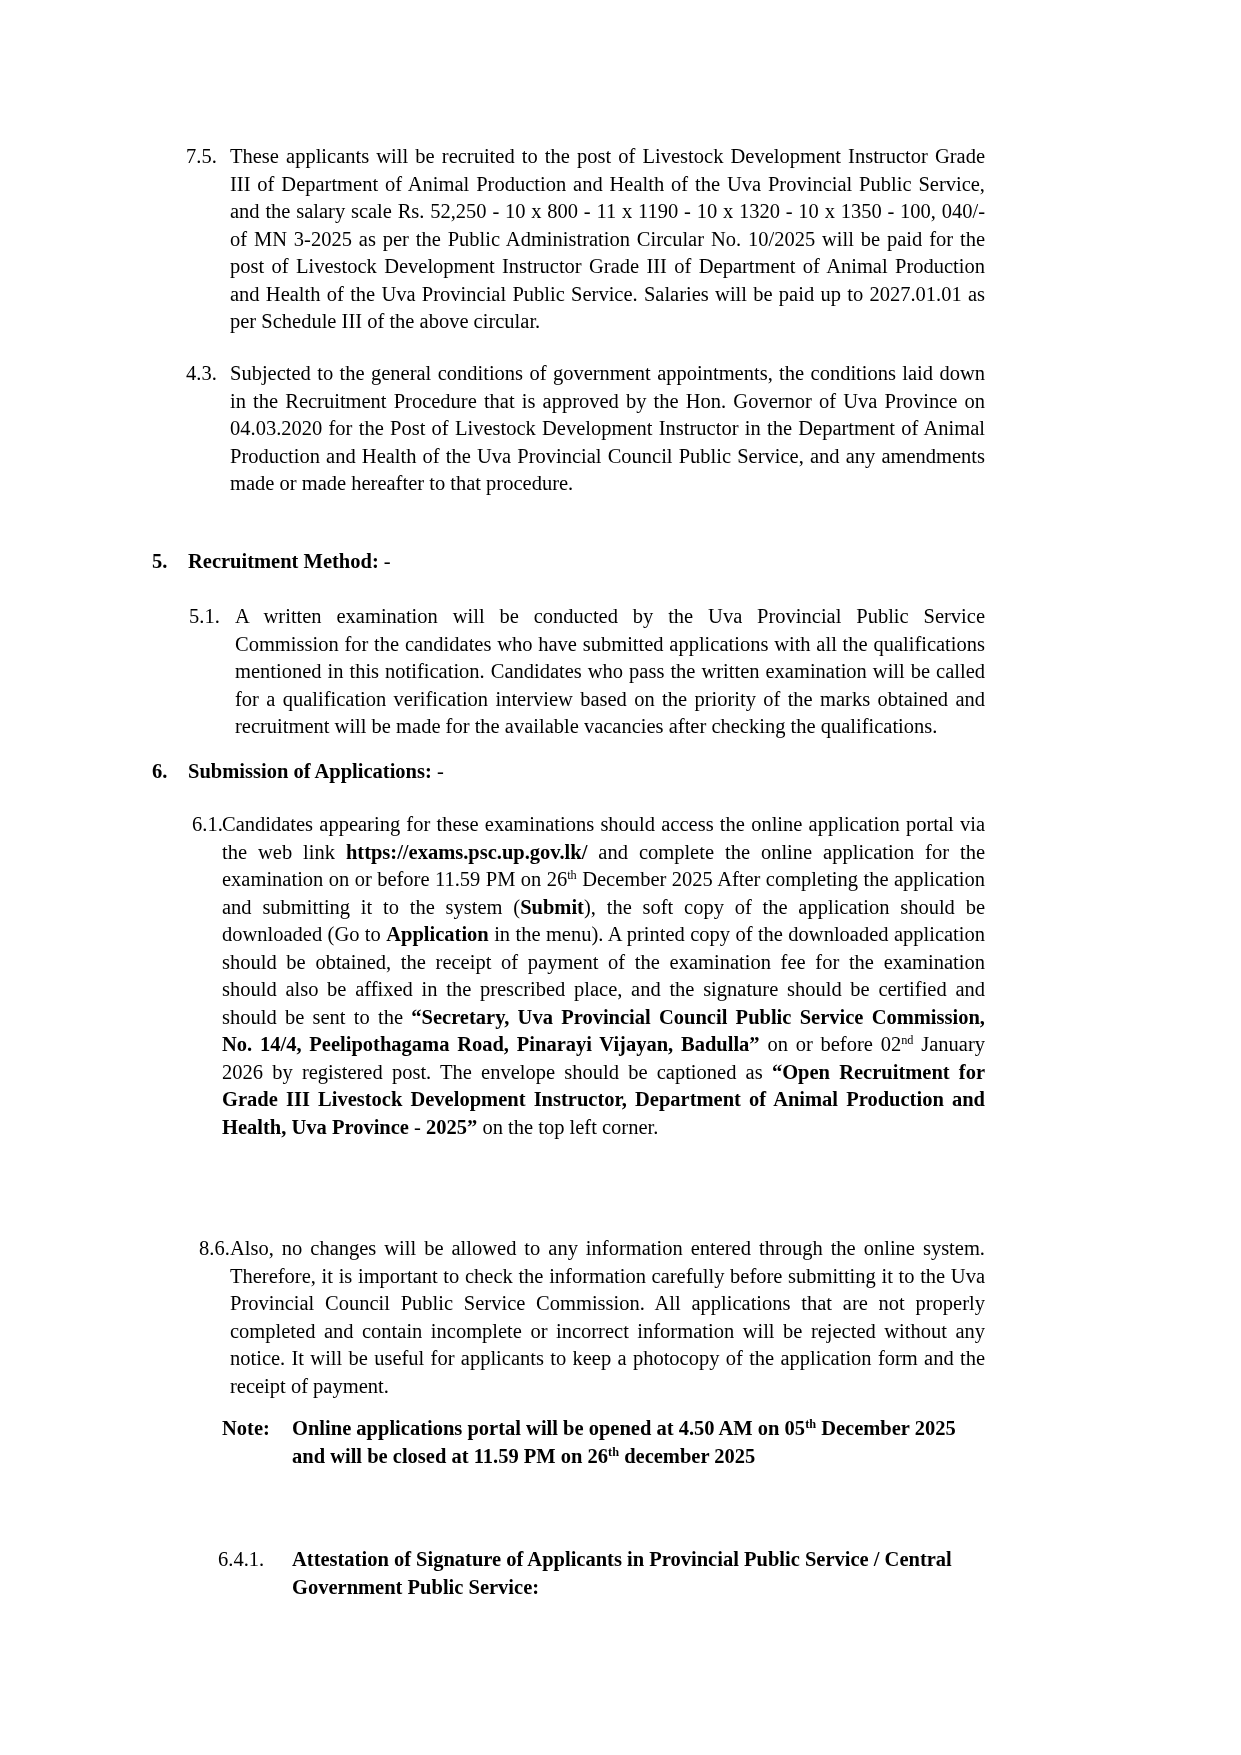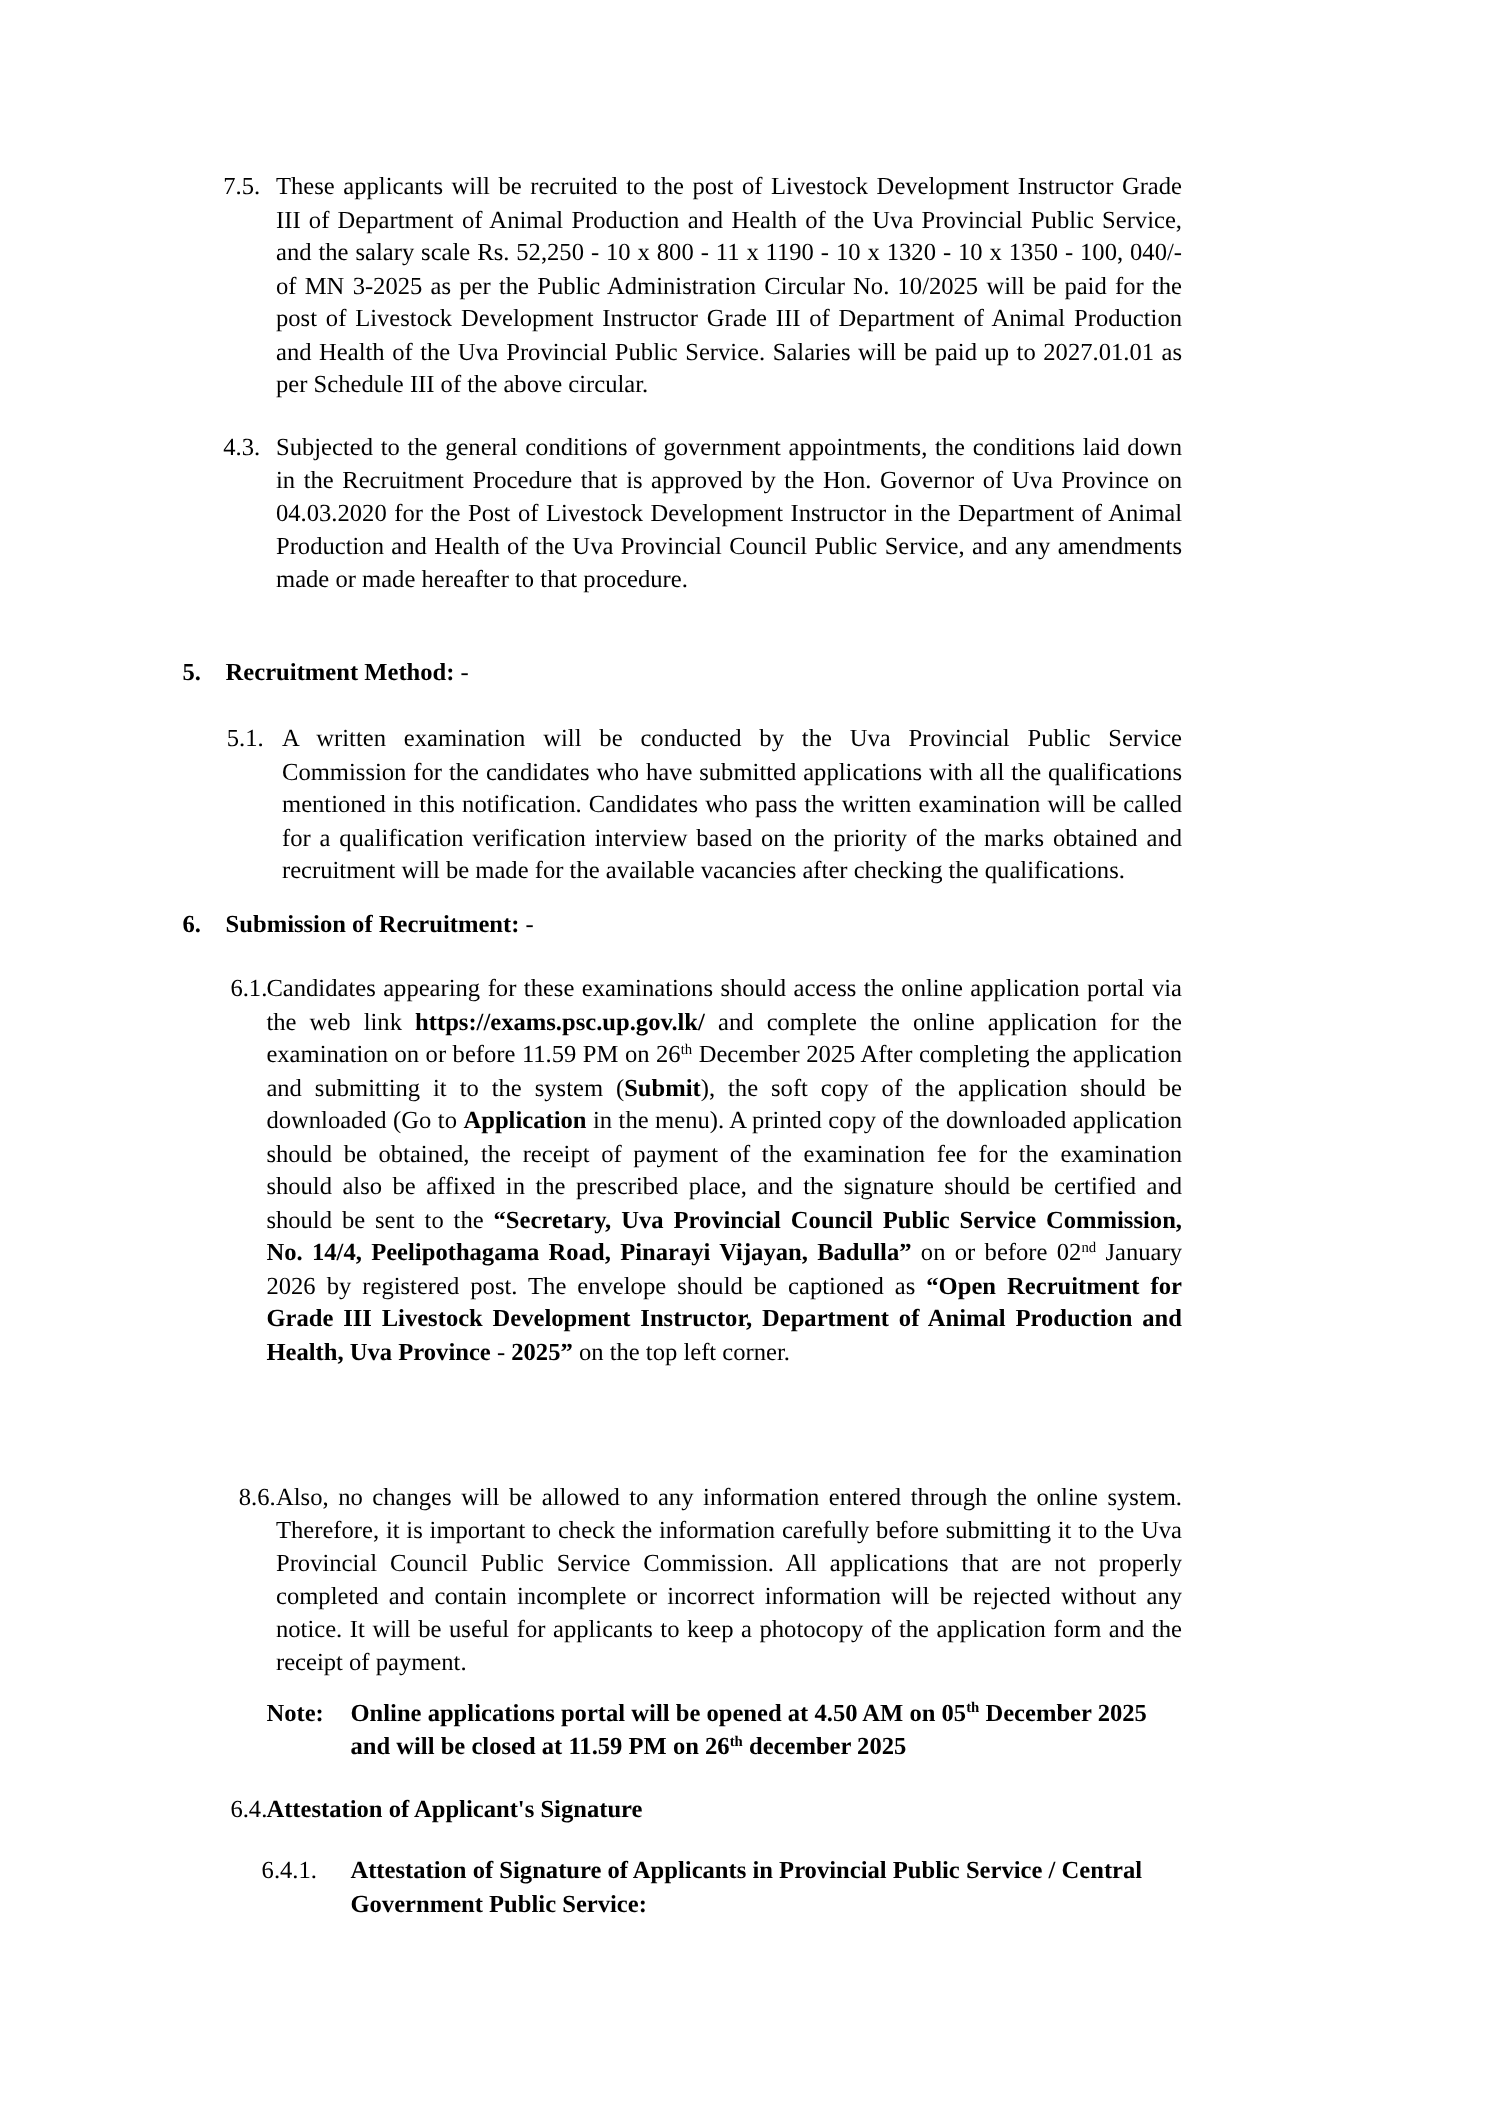--- a/index.html
+++ b/index.html
@@ -54,42 +54,38 @@
     <p class="body"><span class="rb">Recruitment Method:</span><span> -</span></p>
   </section>
 
   <section class="block just b-s51">
     <span class="num">5.1.</span>
     <p class="body"><span>A written examination will be conducted by the Uva Provincial Public Service Commission for the candidates who have submitted applications with all the qualifications mentioned in this notification. Candidates who pass the written examination will be called for a qualification verification interview based on the priority of the marks obtained and recruitment will be made for the available vacancies after checking the qualifications.</span></p>
   </section>
 
   <section class="block b-h6">
     <span class="num">6.</span>
-    <p class="body"><span class="rb">Submission of Recruitment:</span><span> -</span></p>
+    <p class="body"><span class="rb">Submission of Applications:</span><span> -</span></p>
   </section>
 
   <section class="block just b-s61">
     <span class="num">6.1.</span>
     <p class="body"><span>Candidates appearing for these examinations should access the online application portal via the web link </span><span class="rb">https://exams.psc.up.gov.lk/</span><span> and complete the online application for the examination on or before 11.59 PM on 26</span><span class="rsup">th</span><span> December 2025 After completing the application and submitting it to the system (</span><span class="rb">Submit</span><span>), the soft copy of the application should be downloaded (Go to </span><span class="rb">Application</span><span> in the menu). A printed copy of the downloaded application should be obtained, the receipt of payment of the examination fee for the examination should also be affixed in the prescribed place, and the signature should be certified and should be sent to the </span><span class="rb">“Secretary, Uva Provincial Council Public Service Commission, No. 14/4, Peelipothagama Road, Pinarayi Vijayan, Badulla”</span><span> on or before 02</span><span class="rsup">nd</span><span> January 2026 by registered post. The envelope should be captioned as </span><span class="rb">“Open Recruitment for Grade III Livestock Development Instructor, Department of Animal Production and Health, Uva Province</span><span> - </span><span class="rb">2025”</span><span> on the top left corner.</span></p>
   </section>
 
 
   <section class="block just b-s63">
     <span class="num">8.6.</span>
     <p class="body"><span>Also, no changes will be allowed to any information entered through the online system. Therefore, it is important to check the information carefully before submitting it to the Uva Provincial Council Public Service Commission. All applications that are not properly completed and contain incomplete or incorrect information will be rejected without any notice. It will be useful for applicants to keep a photocopy of the application form and the receipt of payment.</span></p>
   </section>
 
   <section class="block b-note">
     <span class="num">Note:</span>
     <p class="body"><span class="rb">Online applications portal will be opened at 4.50 AM on 05</span><span class="rb rsup">th</span><span class="rb"> December 2025 and will be closed at 11.59 PM on 26</span><span class="rb rsup">th</span><span class="rb"> december 2025</span></p>
   </section>
 
-  <section class="block b-s64">
-    <span class="num">6.4.</span>
-    <p class="body"><span class="rb">Attestation of Applicant's Signature</span></p>
-  </section>
 
   <section class="block b-s641">
     <span class="num">6.4.1.</span>
     <p class="body"><span class="rb">Attestation of Signature of Applicants in Provincial Public Service / Central Government Public Service:</span></p>
   </section>
 
 </div>
 
 </body></html>

